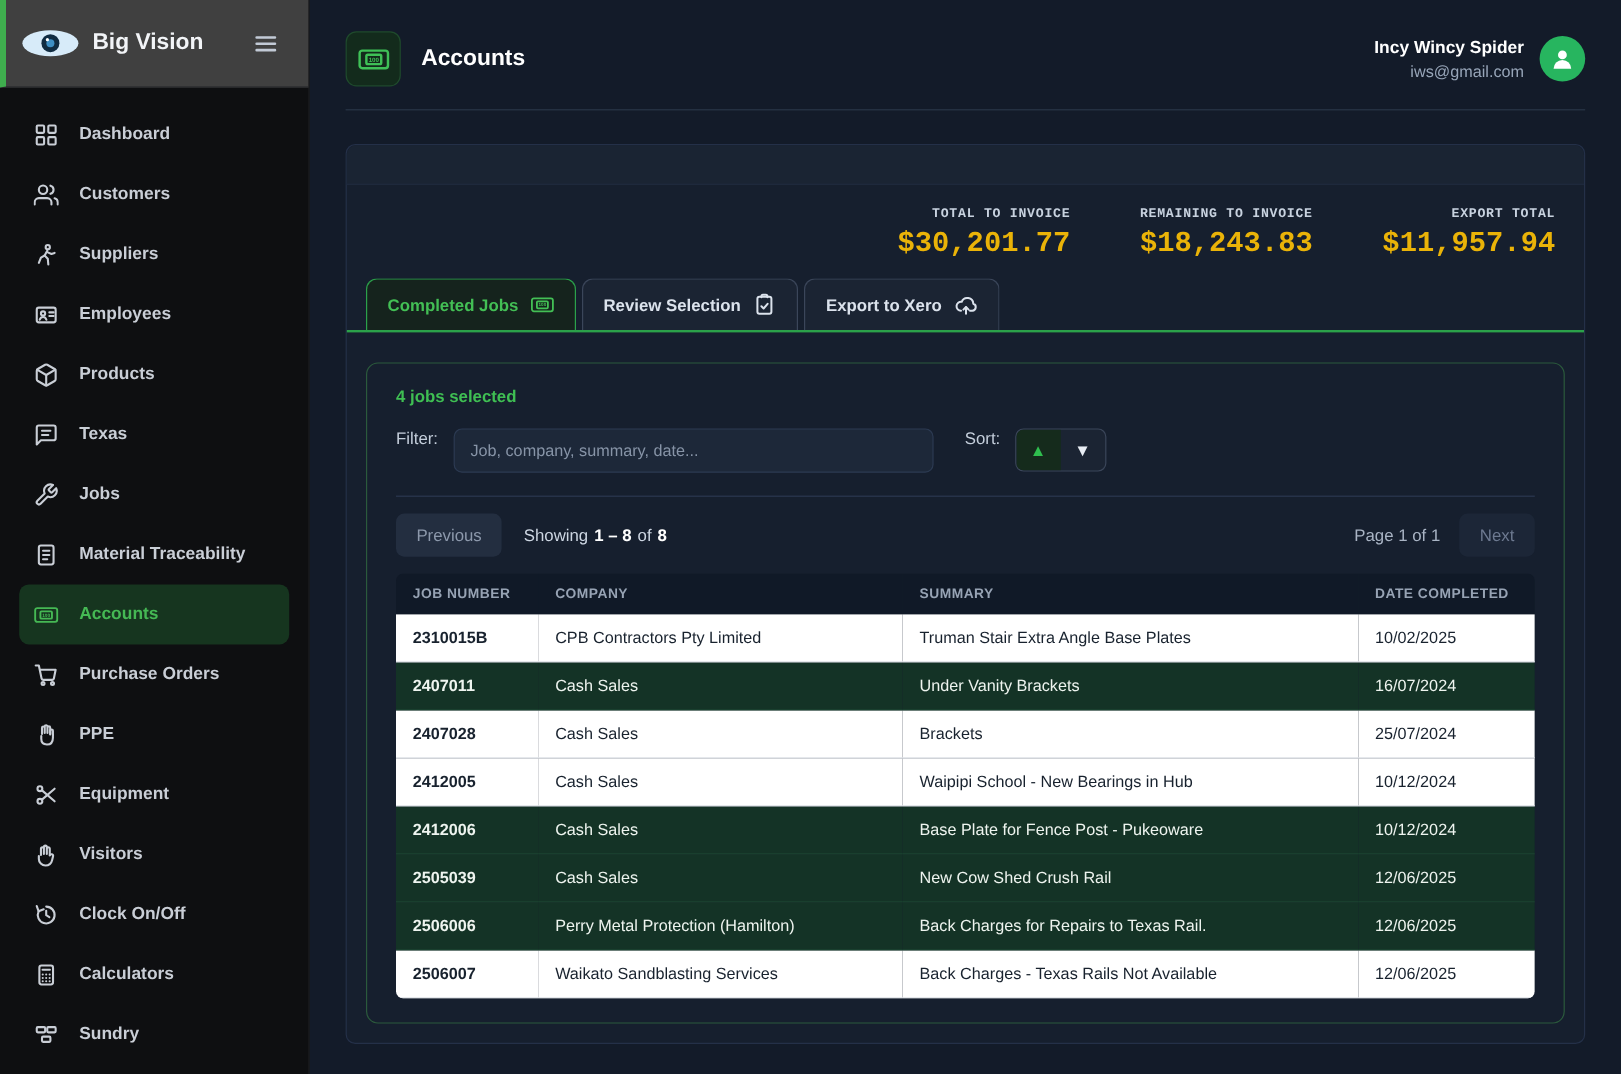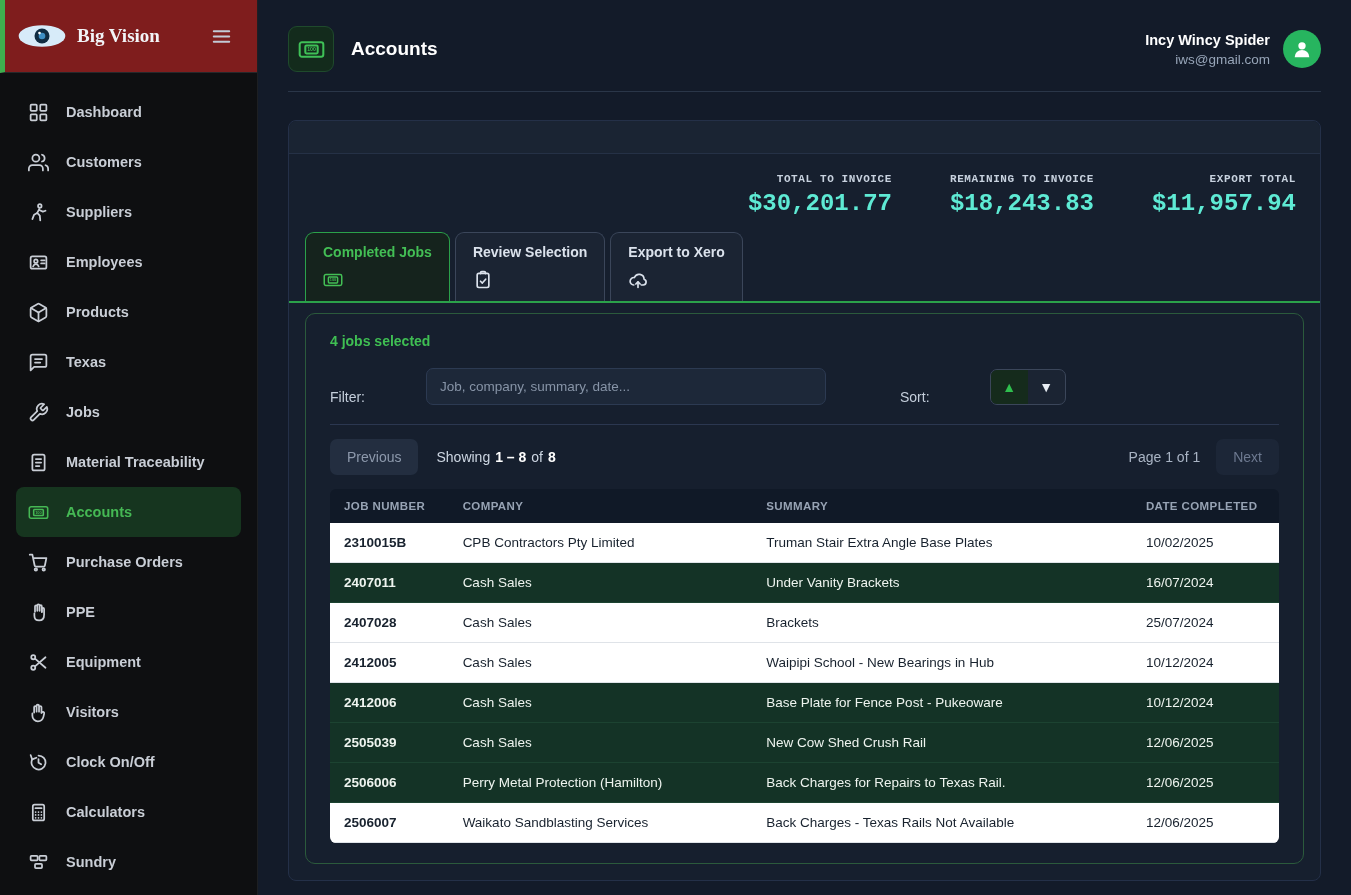--- a/index.html
+++ b/index.html
@@ -10,22 +10,22 @@
     color: #e5eaf2;
     display: flex;
     overflow: hidden;
   }
   svg { display: block; }
 
   
   .sidebar { width: 258px; min-width: 258px; background: #0e0f11; height: 100%; border-right: 1px solid #1d1f22; }
   .logo-row {
     height: 73px; display: flex; align-items: center;
-    padding: 0 20px 0 12px; background: #7f1d1d;
-    border-left: 5px solid #3fae4e; border-bottom: 1px solid #26282b; font-family: Liberation Serif, serif;
+    padding: 0 20px 0 12px; background: #404040;
+    border-left: 5px solid #3fae4e; border-bottom: 1px solid #26282b;
   }
   .logo-name { font-size: 19px; font-weight: bold; color: #f2f4f7; margin-left: 10px; flex: 1; }
   .hamburger { cursor: pointer; padding: 4px; }
   .nav { padding: 14px 16px 0; }
   .nav-item {
     display: flex; align-items: center; gap: 17px; height: 50px;
     padding: 0 12px; border-radius: 8px; color: #c9ced6;
     font-size: 14.5px; font-weight: bold; cursor: pointer; white-space: nowrap;
   }
   .nav-item .nav-icon { width: 21px; height: 21px; flex: none; }
@@ -50,34 +50,34 @@
   }
   .subtitle { margin-top: 23px; color: #93a89b; font-size: 13.5px; }
   .divider { border-bottom: 1px solid #2a3648; margin-top: 19px; }
 
   
   .card { margin-top: 28px; background: #161f2e; border: 1px solid #243048; border-radius: 8px; }
   .card-top { height: 33px; background: #1a2433; border-bottom: 1px solid #253146; border-radius: 8px 8px 0 0; }
   .stats { display: flex; justify-content: flex-end; gap: 58px; padding: 19px 24px 2px; font-family: Liberation Mono, monospace; }
   .stat { text-align: right; }
   .stat-label { font-size: 11px; letter-spacing: .6px; color: #c8d2df; font-weight: bold; }
-  .stat-value { font-size: 24px; font-weight: bold; color: #5eead4; margin-top: 5px; }
+  .stat-value { font-size: 24px; font-weight: bold; color: #eab308; margin-top: 5px; }
 
   .tabs { display: flex; gap: 5px; padding: 13px 16px 0; border-bottom: 2px solid #2ba14a; }
   .tab {
-    display: flex; align-items: flex-start; gap: 10px; padding: 11px 17px;
+    display: flex; align-items: center; gap: 10px; padding: 11px 17px;
     background: #1b2433; border: 1px solid #3b465a; border-bottom: none;
-    border-radius: 9px 9px 0 0; color: #dbe2ec; font-size: 14px; font-weight: bold; cursor: pointer; flex-direction: column;
+    border-radius: 9px 9px 0 0; color: #dbe2ec; font-size: 14px; font-weight: bold; cursor: pointer;
   }
   .tab .tab-icon svg { width: 20px; height: 20px; }
   .tab.active { border-color: #2ba14a; color: #43bf55; background: #15231d; }
 
-  .panel { margin: 10px 16px 16px; border: 1px solid #2b5a3c; border-radius: 10px; padding: 19px 24px 20px; }
+  .panel { margin: 25px 16px 16px; border: 1px solid #2b5a3c; border-radius: 10px; padding: 19px 24px 20px; }
   .selected-count { color: #3fbf53; font-weight: bold; font-size: 14px; }
-  .filter-row { display: flex; align-items: flex-end; margin-top: 19px; gap: 48px; }
+  .filter-row { display: flex; align-items: flex-start; margin-top: 19px; }
   .filter-label, .sort-label { color: #c4cedb; font-size: 14px; }
   .filter-label { margin-right: 13px; }
   .filter-input {
     width: 400px; height: 37px; background: #1d2839; border: 1px solid #2c3a52;
     border-radius: 7px; color: #ec4899; padding: 0 13px; font-size: 13.5px; font-family: inherit;
   }
   .filter-input::placeholder { color: #8794a7; }
   .sort-label { margin: 0 12px 0 26px; }
   .sort-group { display: flex; border: 1px solid #3b465a; border-radius: 7px; overflow: hidden; background: #1b2433; }
   .sort-btn { width: 37px; height: 34px; display: flex; align-items: center; justify-content: center; font-size: 14px; cursor: pointer; }

